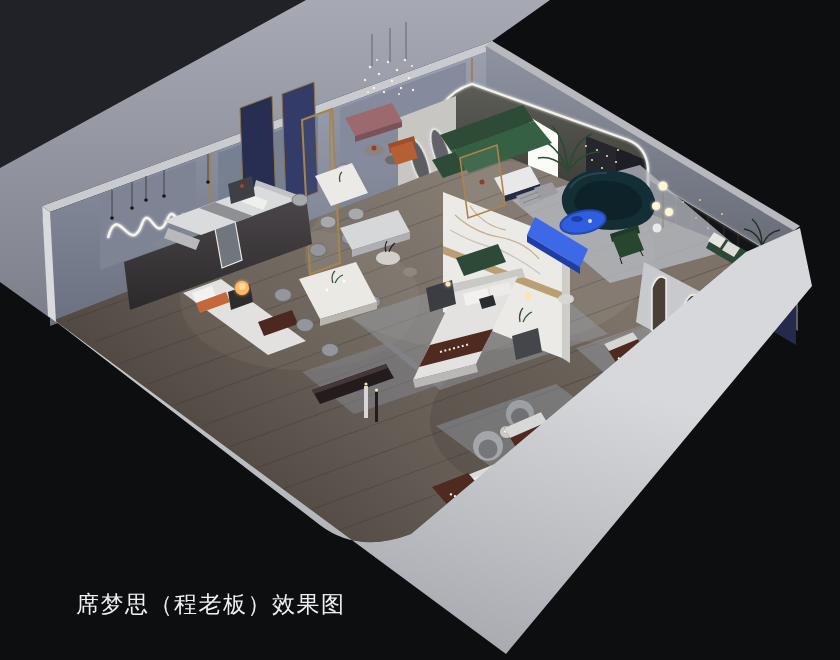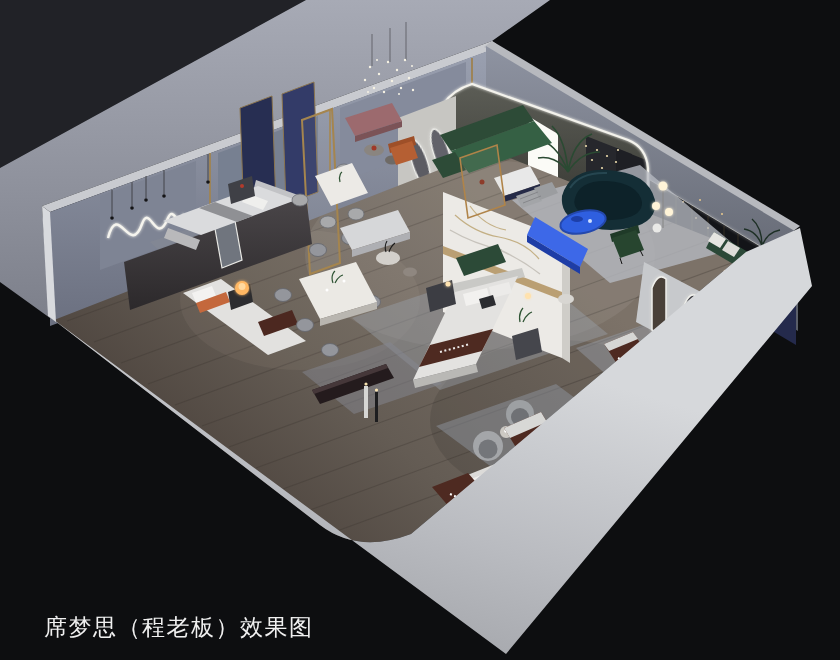--- a/index.html
+++ b/index.html
@@ -2,23 +2,23 @@
 <html><head>
 <meta charset="utf-8">
 <style>
   html,body{margin:0;padding:0;background:#000;}
   .stage{
     position:relative;width:840px;height:660px;overflow:hidden;
     background:#0d0e10;font-family:"Liberation Sans","DejaVu Sans",sans-serif;
   }
   .stage svg{position:absolute;left:0;top:0;display:block;}
   .caption{
-    position:absolute;left:44px;top:589px;
+    position:absolute;left:76px;top:589px;
     font-size:23px;font-weight:500;letter-spacing:1.5px;
-    color:#f0f0f0;white-space:nowrap;user-select:none;margin-top:23px;
+    color:#f0f0f0;white-space:nowrap;user-select:none;
   }
 </style>
 </head>
 <body>
 
 <div class="stage">
 <svg width="840" height="660" viewBox="0 0 840 660">
   <defs>
     <linearGradient id="gBand" x1="0" y1="0" x2="0" y2="1">
       <stop offset="0" stop-color="#a7aab5"></stop>

